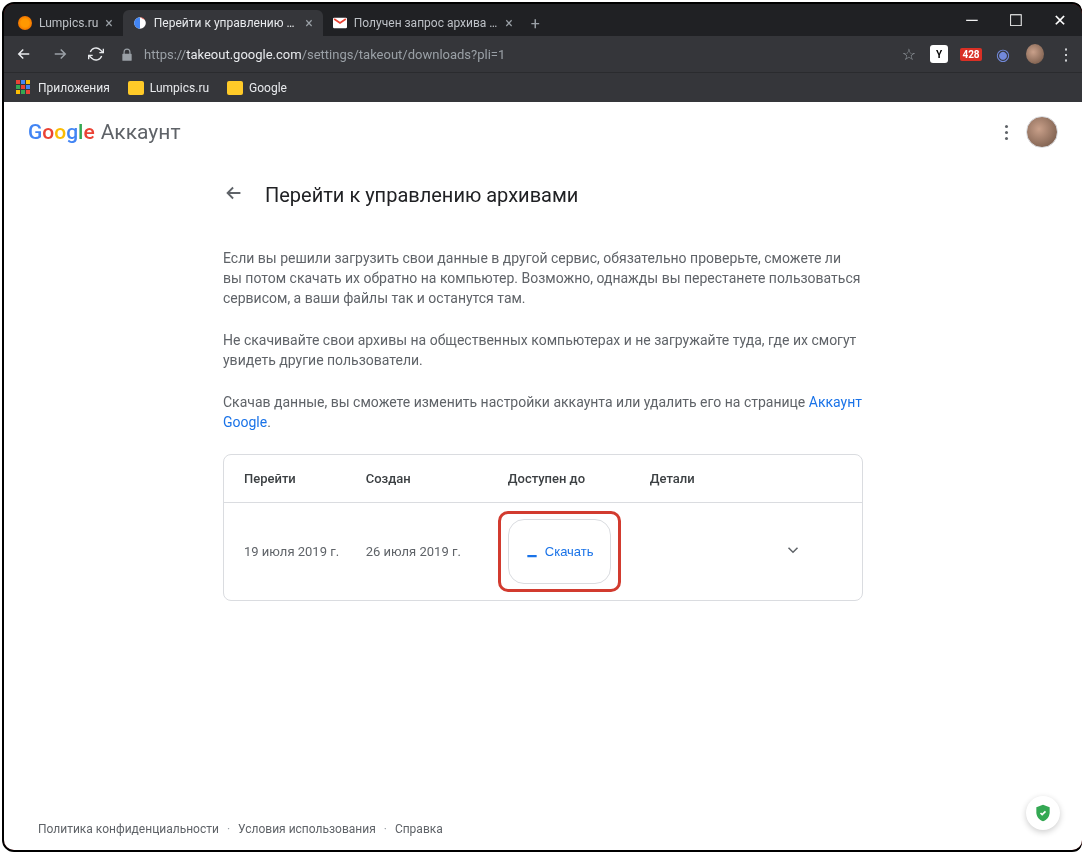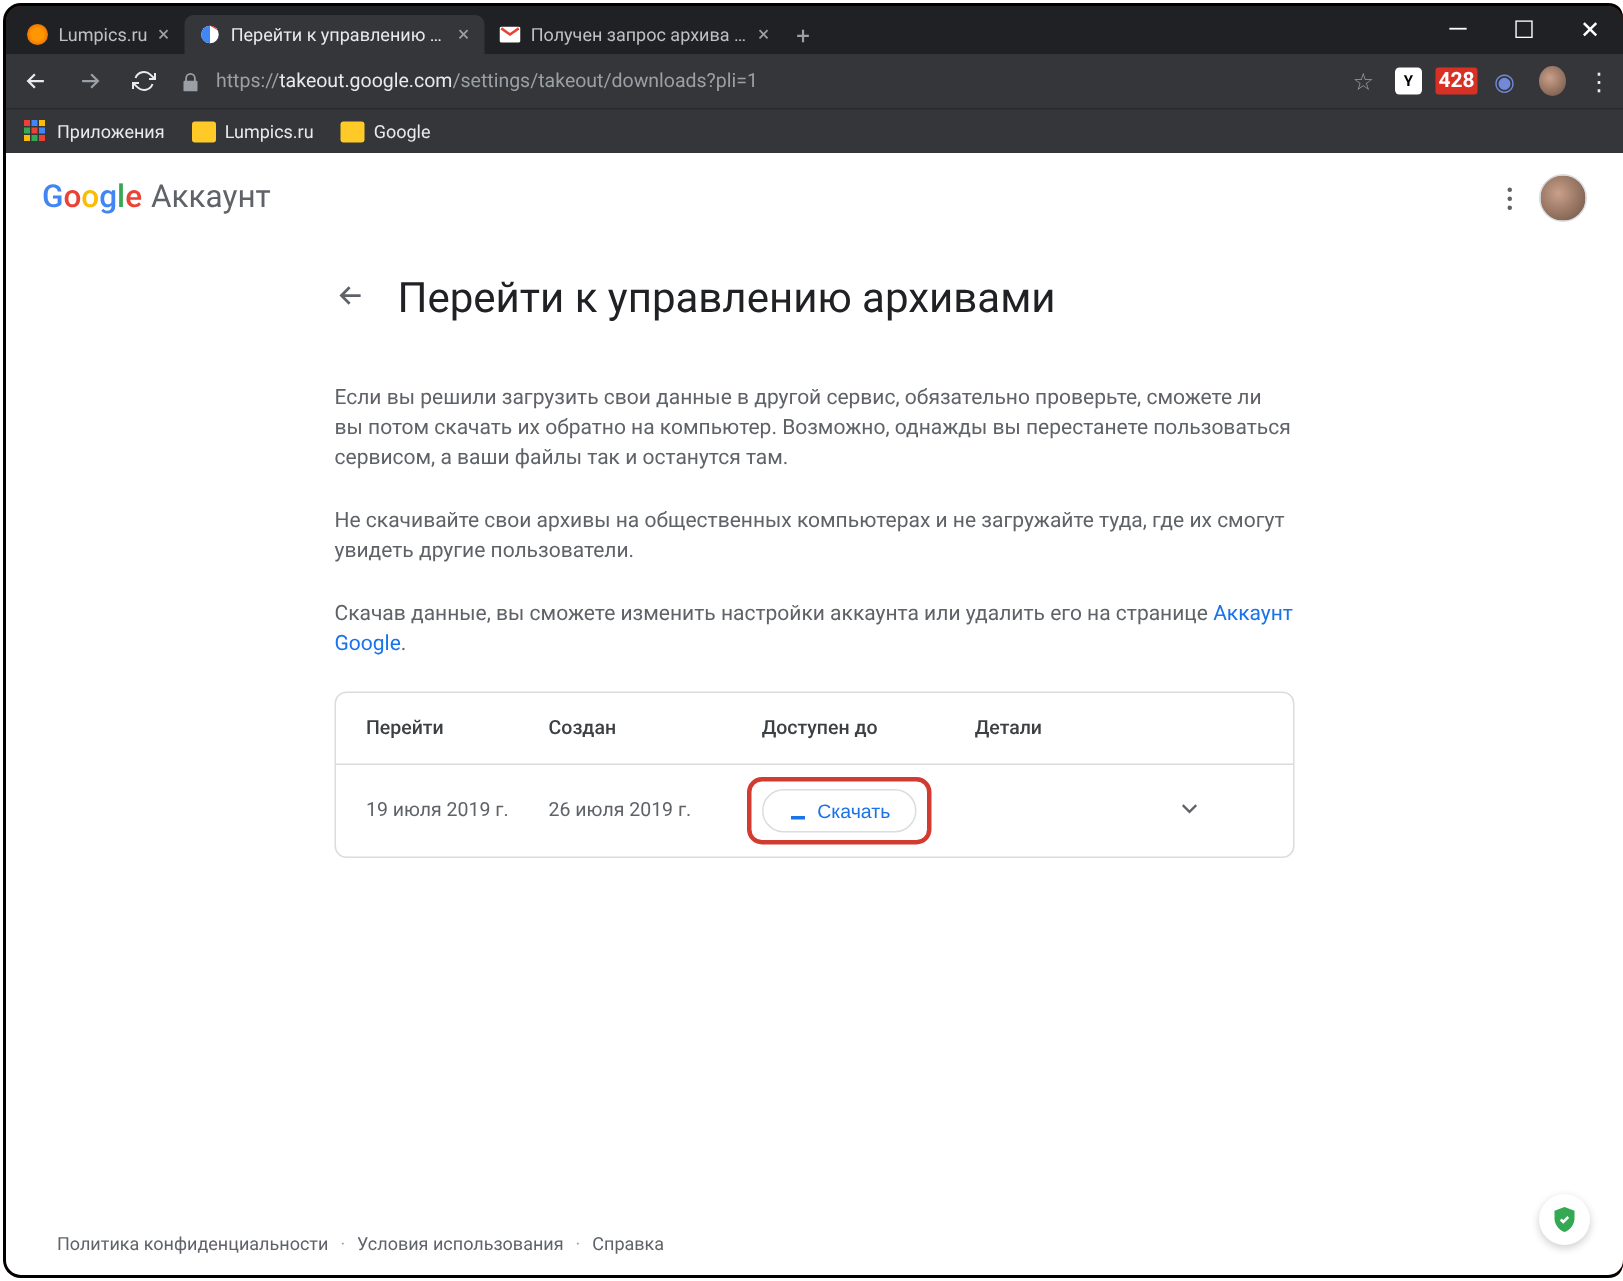--- a/index.html
+++ b/index.html
@@ -16,50 +16,50 @@
 .win-controls{display:flex;gap:0}
 .win-btn{width:44px;height:32px;display:flex;align-items:center;justify-content:center;color:#fff;font-family:Arial}
 .addr-bar{background:#35363a;height:36px;display:flex;align-items:center;padding:0 8px;gap:12px;flex-shrink:0}
 .nav-btn{color:#9aa0a6;width:24px;height:24px;display:flex;align-items:center;justify-content:center}
 .nav-btn.active{color:#e8eaed}
 .url-area{flex:1;display:flex;align-items:flex-end;gap:10px;color:#9aa0a6;font-size:13px}
 .url-text{color:#9aa0a6}
 .url-text .host{color:#e8eaed}
 .ext-icons{display:flex;align-items:center;gap:14px}
 .ext-icon{width:18px;height:18px;display:flex;align-items:center;justify-content:center}
-.badge-red{background:#d93025;color:#fff;font-size:14px;padding:1px 2px;border-radius:2px;font-weight:bold}
+.badge-red{background:#d93025;color:#fff;font-size:10px;padding:1px 2px;border-radius:2px;font-weight:bold}
 .bookmarks{background:#35363a;height:30px;display:flex;align-items:center;padding:0 12px;gap:18px;border-top:1px solid #2a2b2e;flex-shrink:0}
 .bm-item{display:flex;align-items:center;gap:6px;color:#e8eaed;font-size:12px}
 .bm-folder{width:16px;height:14px;background:#ffca28;border-radius:2px}
 .apps-icon{width:16px;height:16px;display:grid;grid-template-columns:repeat(3,4px);grid-template-rows:repeat(3,4px);gap:1px}
 .apps-icon span{background:#e8eaed;width:4px;height:4px}
 .apps-icon span:nth-child(1){background:#ea4335}.apps-icon span:nth-child(2){background:#4285f4}.apps-icon span:nth-child(3){background:#fbbc04}
 .apps-icon span:nth-child(4){background:#34a853}.apps-icon span:nth-child(5){background:#ea4335}.apps-icon span:nth-child(6){background:#4285f4}
 .apps-icon span:nth-child(7){background:#fbbc04}.apps-icon span:nth-child(8){background:#34a853}.apps-icon span:nth-child(9){background:#ea4335}
 .page{flex:1;background:#fff;overflow:auto;position:relative}
 .page-header{display:flex;align-items:center;justify-content:space-between;padding:14px 24px 14px 24px}
 .logo-area{display:flex;align-items:baseline;gap:4px}
 .g-logo{font-size:21px;font-weight:500}
 .g-b{color:#4285f4}.g-r{color:#ea4335}.g-y{color:#fbbc04}.g-g{color:#34a853}
 .account-text{color:#5f6368;font-size:21px;margin-left:2px}
 .header-right{display:flex;align-items:center;gap:18px}
 .content{max-width:680px;margin:0 auto;padding:20px 20px 40px}
 .back-row{display:flex;align-items:center;gap:20px;margin-bottom:40px}
 .back-btn{color:#5f6368}
-.page-h1{font-size:28px;font-weight:400;color:#202124}
+.page-h1{font-size:20px;font-weight:400;color:#202124}
 .para{color:#5f6368;font-size:14px;line-height:20px;margin-bottom:22px}
 .link{color:#1a73e8;text-decoration:none}
 .card{border:1px solid #dadce0;border-radius:8px;margin-top:10px}
 .card-header,.card-row{display:grid;grid-template-columns:1.2fr 1.4fr 1.4fr 1.5fr 40px;align-items:center;padding:16px 20px}
 .card-header{font-size:13px;font-weight:500;color:#3c4043;border-bottom:1px solid #dadce0}
 .card-row{font-size:13px;color:#5f6368}
 .archive-name{color:#3c4043;font-size:13px}
 .archive-size{color:#5f6368;font-size:12px;margin-top:3px}
 .download-btn-wrap{position:relative;display:inline-block}
-.download-btn{display:inline-flex;align-items:center;gap:6px;border:1px solid #dadce0;border-radius:16px;padding:6px 16px;color:#1a73e8;font-size:13px;font-weight:500;background:#fff}
+.download-btn{display:inline-flex;align-items:center;gap:6px;border:1px solid #dadce0;border-radius:16px;padding:24px 16px;color:#1a73e8;font-size:13px;font-weight:500;background:#fff}
 .highlight-box{position:absolute;top:-8px;left:-10px;right:-10px;bottom:-8px;border:3px solid #d23b2f;border-radius:10px;pointer-events:none}
 .expand-chevron{color:#5f6368;justify-self:end}
 .create-btn{background:#1a73e8;color:#fff;font-size:14px;font-weight:500;border:none;border-radius:4px;padding:10px 22px;float:right;margin-top:18px}
 .footer{position:absolute;bottom:14px;left:34px;display:flex;gap:8px;color:#5f6368;font-size:12px;align-items:center}
 .footer-sep{color:#9aa0a6}
 .shield-float{position:absolute;bottom:20px;right:22px;width:34px;height:34px;border-radius:50%;background:#fff;box-shadow:0 2px 6px rgba(0,0,0,0.2);display:flex;align-items:center;justify-content:center}
 .avatar{width:32px;height:32px;border-radius:50%;background:radial-gradient(circle at 40% 40%, #c9a08a, #6b5040);border:1px solid #dadce0}
 .avatar-sm{width:20px;height:20px;border-radius:50%;background:radial-gradient(circle at 40% 40%, #c9a08a, #6b5040)}
 .more-icon{display:flex;flex-direction:column;gap:3px}
 .more-icon span{width:3px;height:3px;background:#5f6368;border-radius:50%}

